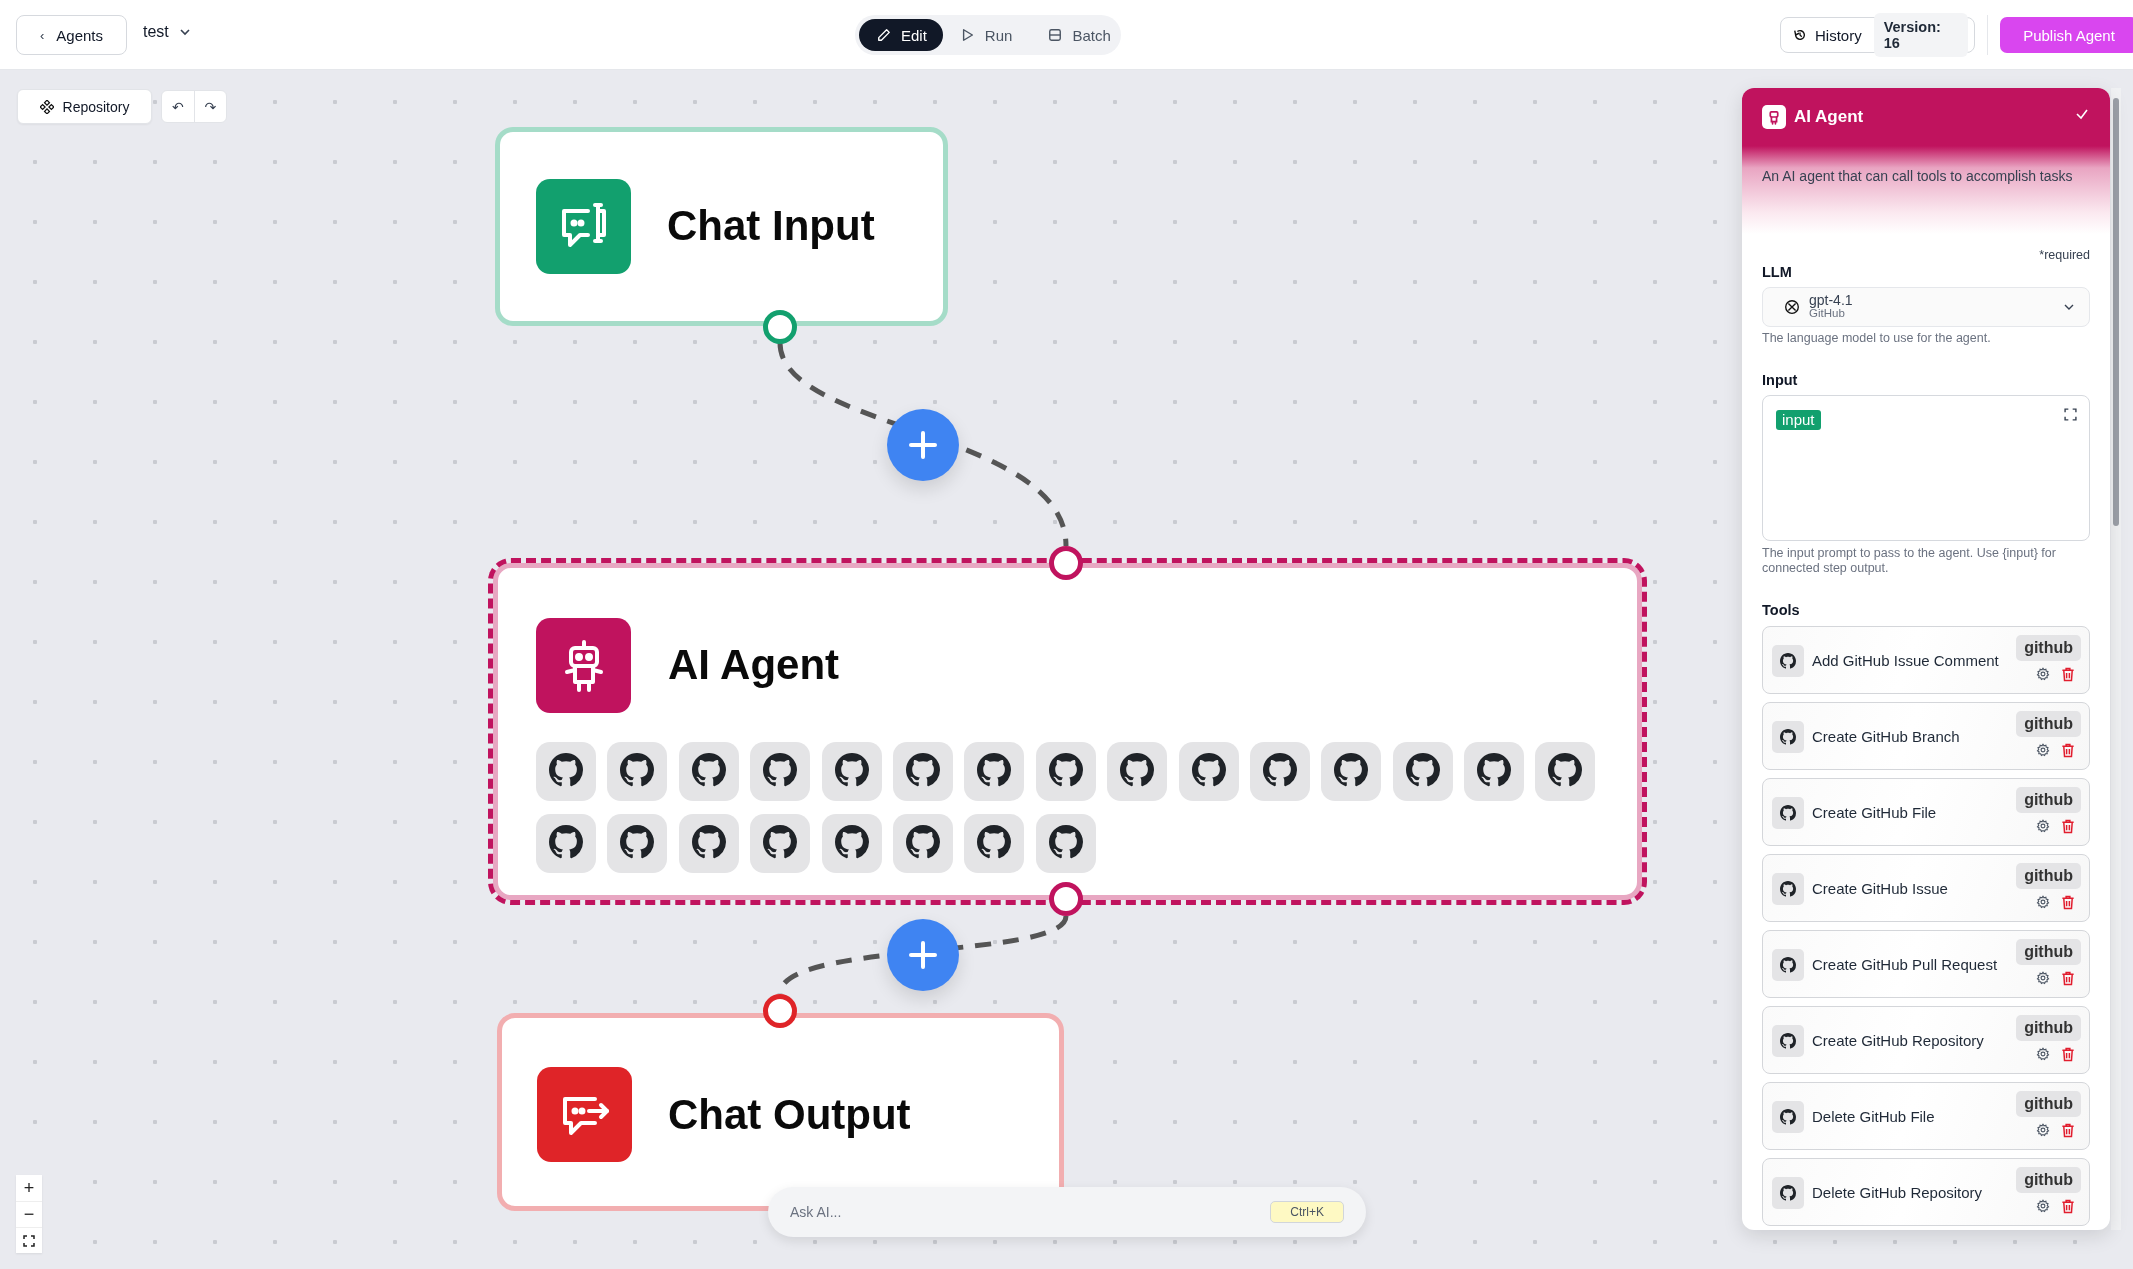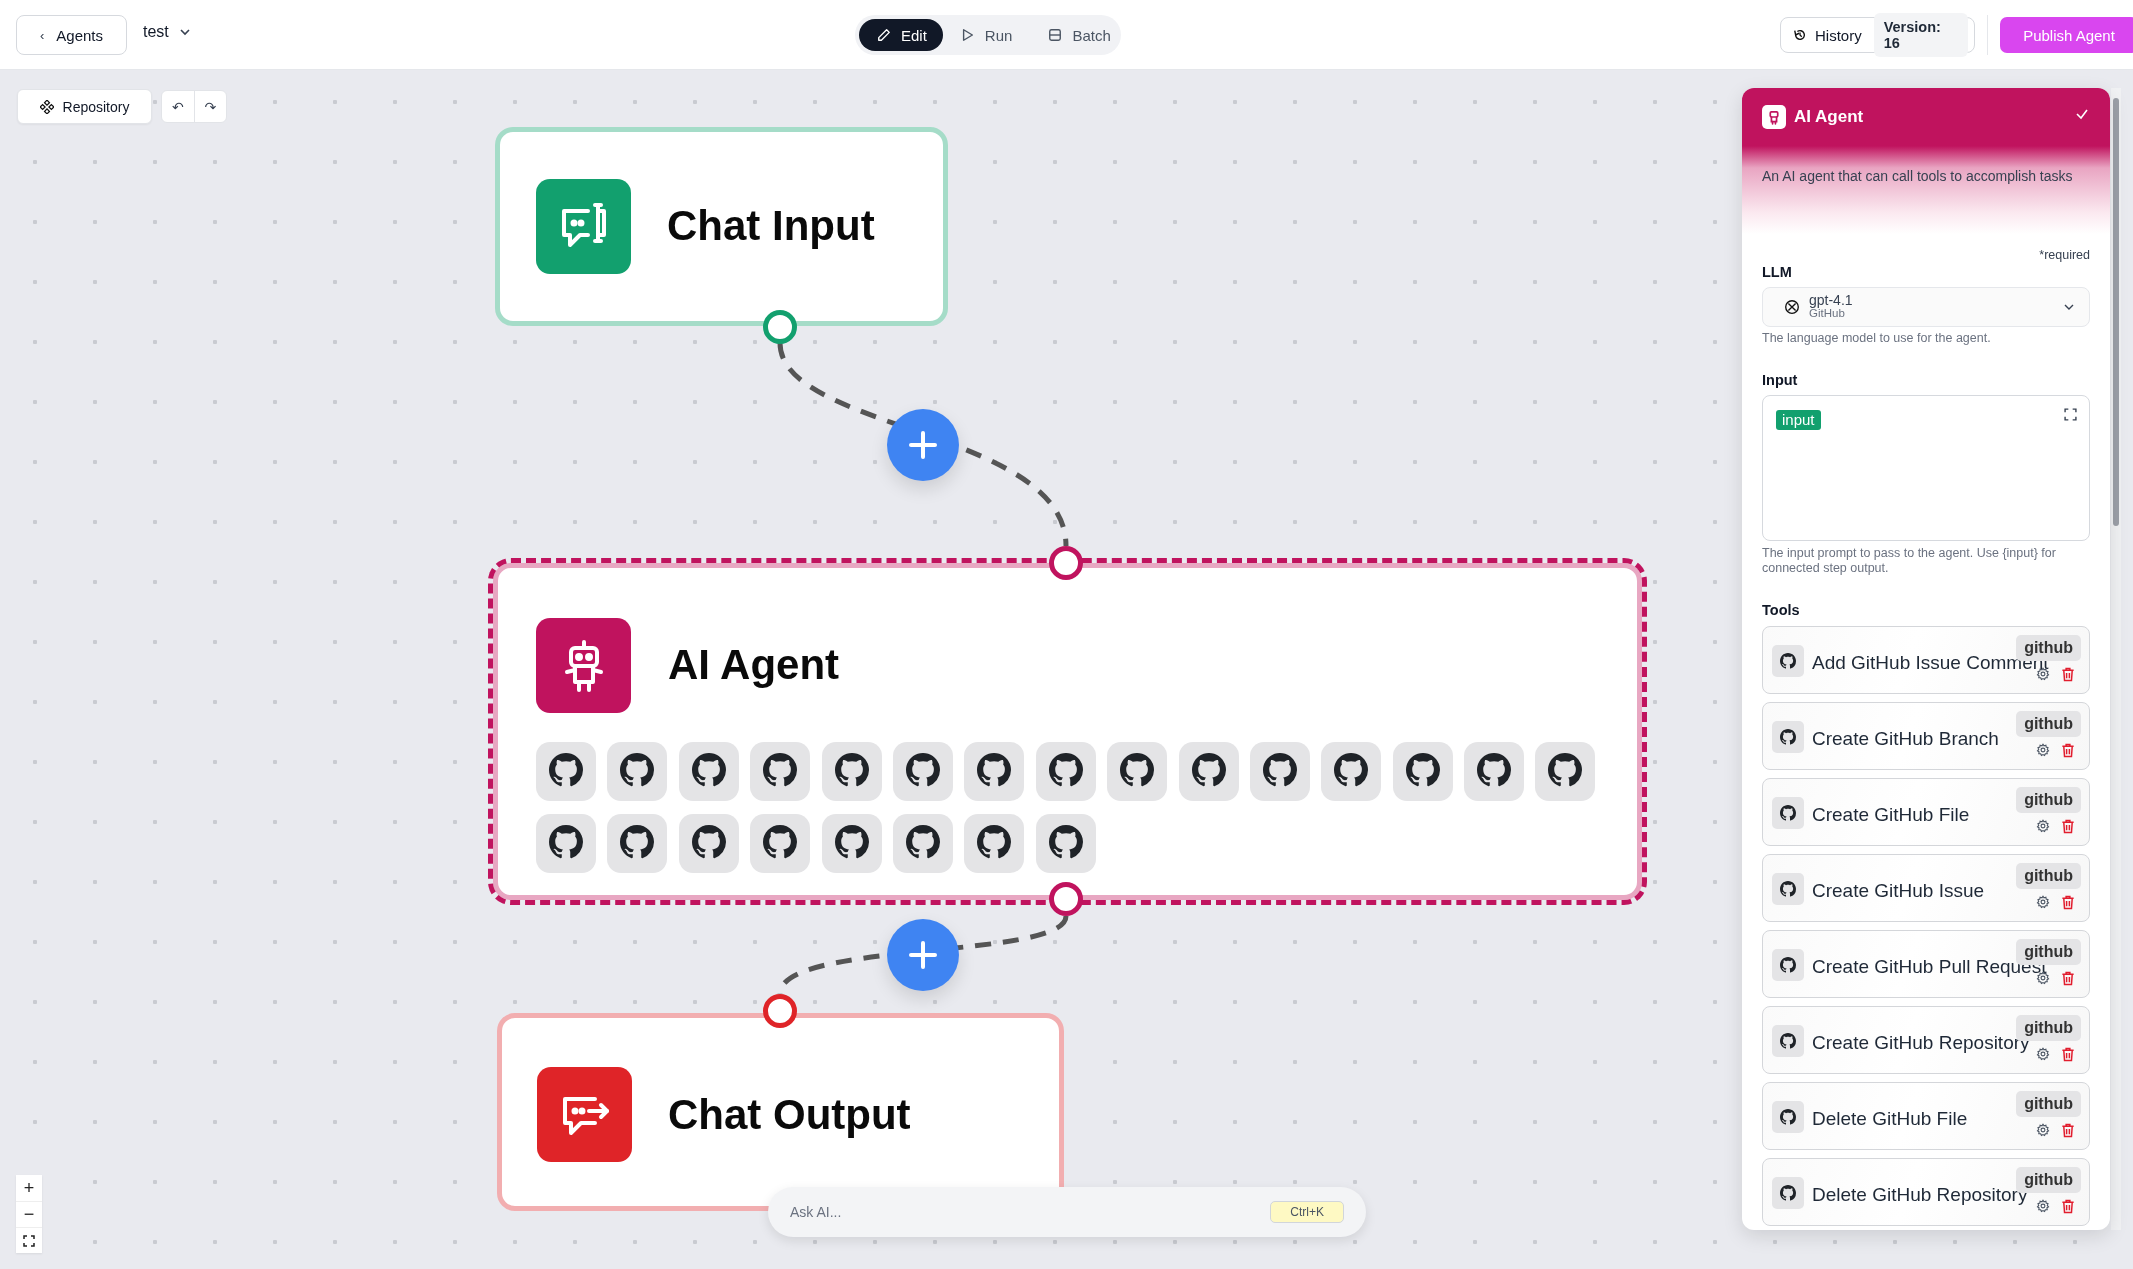--- a/index.html
+++ b/index.html
@@ -90,21 +90,21 @@
   .llm-select .llm-text { margin-left: 8px; flex: 1; line-height: 13px; }
   .llm-select .llm-name { font-size: 14px; color: #374151; }
   .llm-select .llm-prov { font-size: 11.5px; color: #6b7280; }
   .help { font-size: 12.5px; color: #6b7280; line-height: 15px; margin-top: 4px; }
   .input-box { margin-top: 7px; height: 146px; border: 1px solid #d6d9de; border-radius: 8px; position: relative; cursor: text; }
   .input-tag { position: absolute; left: 13px; top: 14px; background: #12a06e; color: #fff; font-size: 15px; padding: 1px 6px 2px; border-radius: 3px; }
   .expand-icon { position: absolute; right: 12px; top: 12px; cursor: pointer; }
 
   .tool-card { margin-top: 8px; height: 68px; border: 1px solid #d4d6da; border-radius: 8px; background: linear-gradient(110deg, #fafafa, #ffffff 45%, #f7f7f7); position: relative; cursor: pointer; }
   .tool-card .tc-icon { position: absolute; left: 9px; top: 18px; width: 32px; height: 32px; background: #e4e4e6; border-radius: 5px; display: flex; align-items: center; justify-content: center; }
-  .tool-card .tc-name { position: absolute; left: 49px; top: 25px; font-size: 19px; color: #1f2937; }
+  .tool-card .tc-name { position: absolute; left: 49px; top: 25px; font-size: 15px; color: #1f2937; }
   .tool-card .tc-badge { position: absolute; right: 8px; top: 8px; background: #e4e4e6; border-radius: 5px; font-size: 16px; font-weight: bold; padding: 4px 8px; color: #333; }
   .tool-card .tc-gear { position: absolute; right: 39px; top: 40px; cursor: pointer; }
   .tool-card .tc-trash { position: absolute; right: 14px; top: 40px; cursor: pointer; }
 
   .scrollbar { position: absolute; left: 2113px; top: 98px; width: 6px; height: 428px; background: #9ca0a8; border-radius: 3px; cursor: pointer; }
   .scrolltrack { position: absolute; left: 2111px; top: 88px; width: 10px; height: 1142px; background: #f1f2f4; }
 </style>
 </head>
 <body>
 

